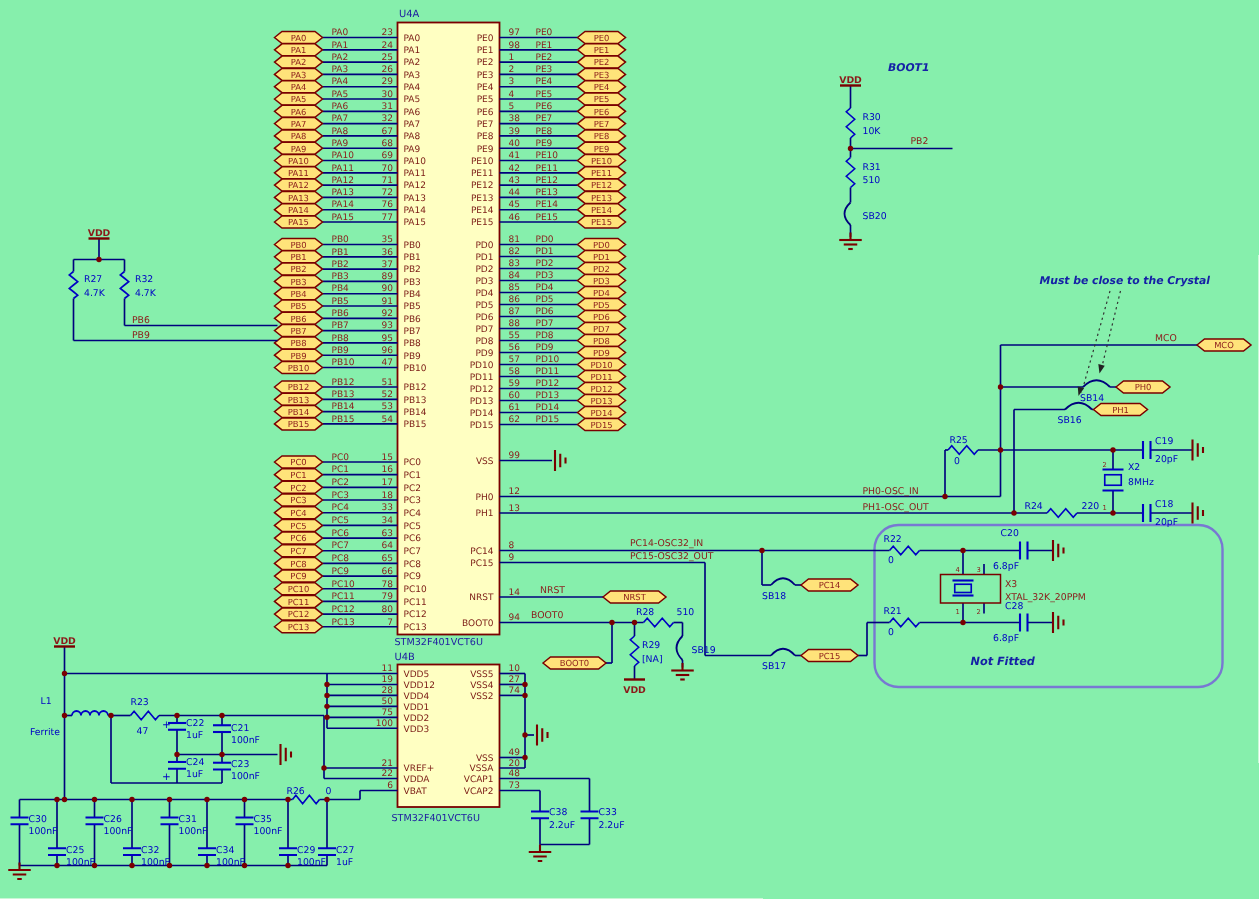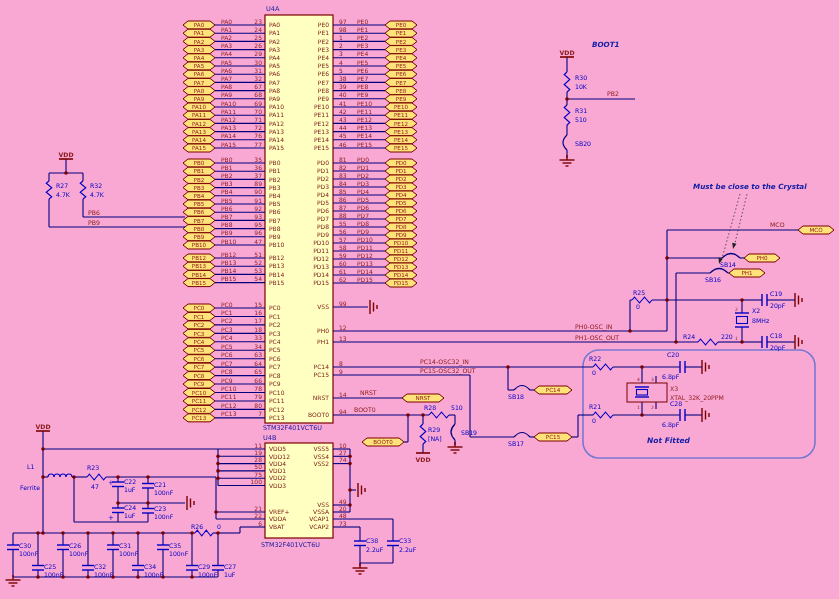--- a/index.html
+++ b/index.html
@@ -1,16 +1,16 @@
 <!DOCTYPE html>
 <html><head>
 <meta charset="utf-8">
 <style>
   html,body{margin:0;padding:0;background:#fffdf8;}
-  #canvas{position:relative;width:839px;height:599px;background:#f9a8d4;overflow:hidden;
+  #canvas{position:relative;width:839px;height:599px;background:#86efac;overflow:hidden;
           font-family:"DejaVu Sans","Liberation Sans",sans-serif;text-align:right;}
   svg{position:absolute;left:0;top:0;}
   svg text{font-family:"DejaVu Sans","Liberation Sans",sans-serif;}
   .t-m{fill:#8b1a1a;}      
   .t-b{fill:#0000c4;}      
   .t-d{fill:#2020a0;}      
   .t-n{fill:#1520a6;font-weight:bold;font-style:italic;} 
   .t-p{fill:#7a1a14;}      
 </style>
 </head>

